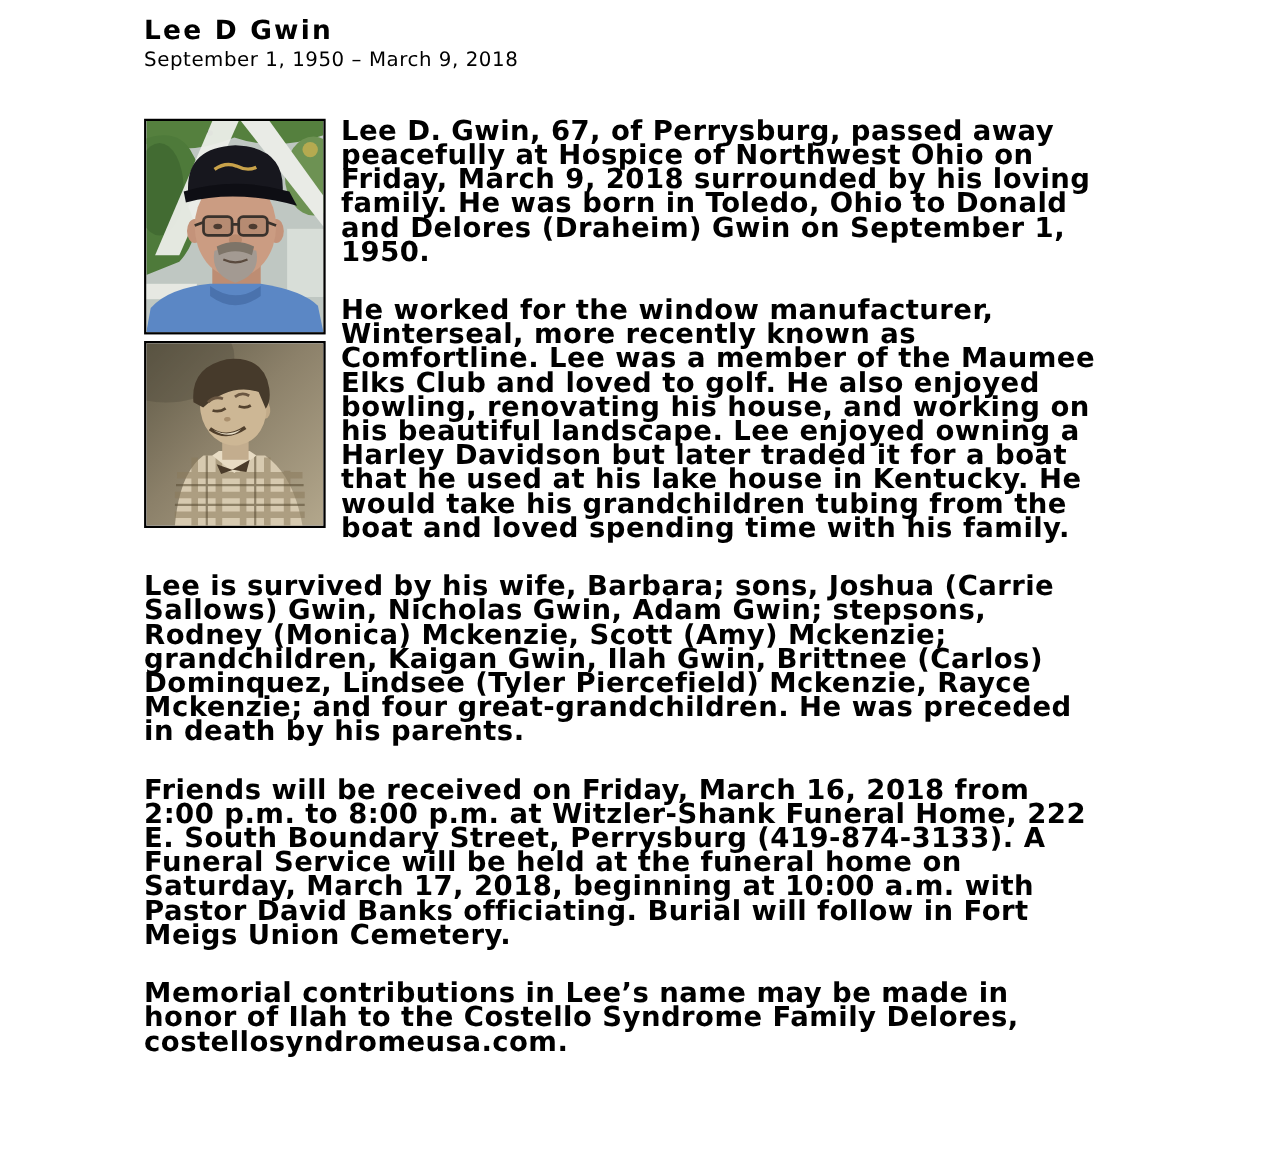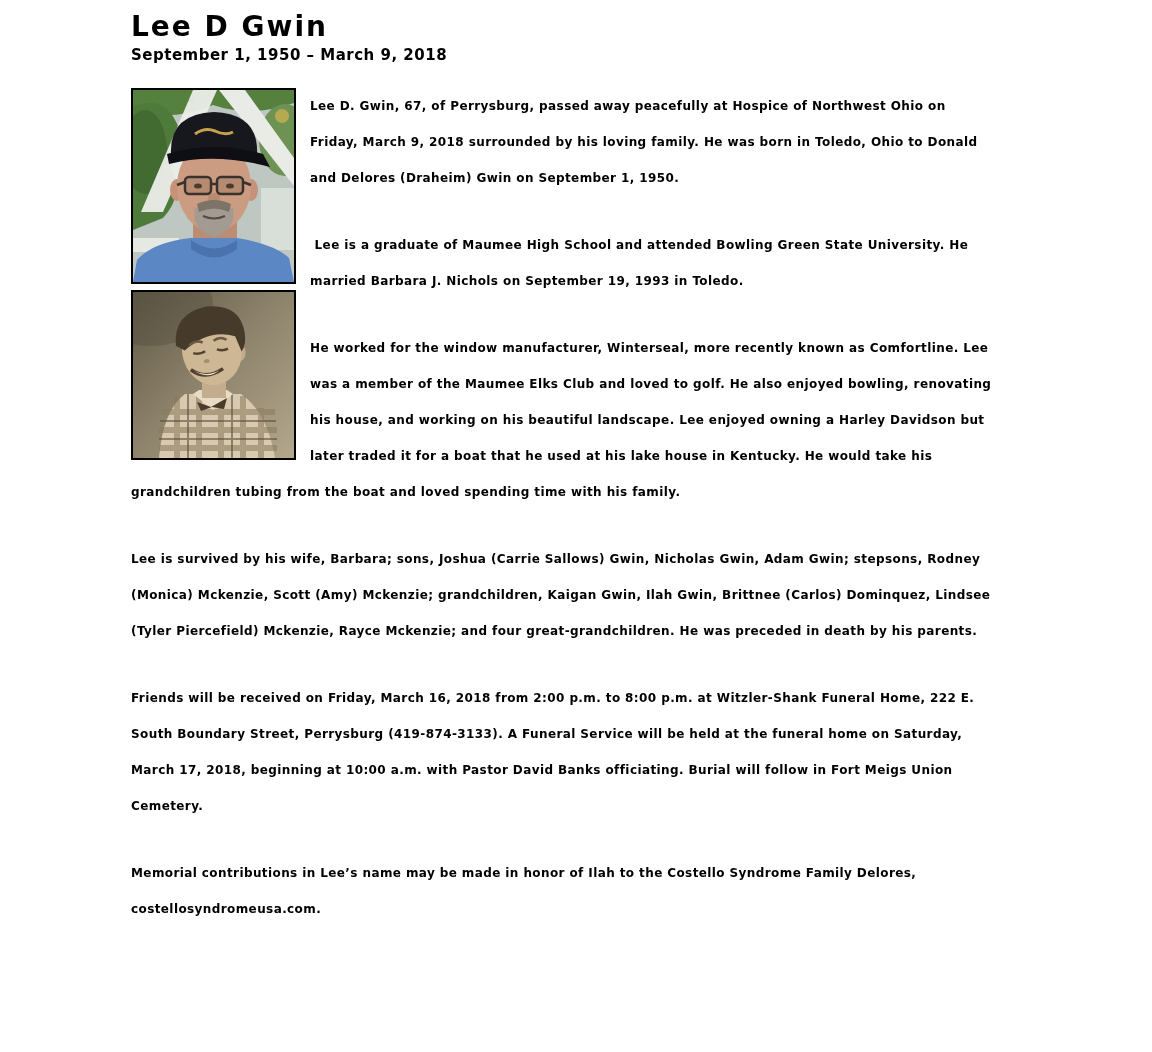--- a/index.html
+++ b/index.html
@@ -11,35 +11,35 @@
     font-family: "DejaVu Sans", sans-serif;
     color: #000000;
     -webkit-font-smoothing: antialiased;
   }
   .doc {
     padding: 12px 0 0 131px;
     width: 866px;
   }
   .name {
     margin: 0;
-    font-size: 28px;
+    font-size: 24px;
     line-height: 30px;
     font-weight: 700;
     letter-spacing: 2px;
   }
   .dates {
-    font-size: 15px;
+    font-size: 18px;
     line-height: 26px;
-    font-weight: 700;
+    font-weight: 400;
     letter-spacing: 0.5px;
   }
   .body {
-    margin-top: 20px;
-    font-size: 12px;
-    line-height: 36px;
+    margin-top: 40px;
+    font-size: 25px;
+    line-height: 22px;
     font-weight: 700;
     letter-spacing: 0.4px;
   }
   .body p {
     margin: 0 0 31px 0;
     white-space: pre-wrap;
   }
   .photo-col {
     float: left;
     width: 165px;
@@ -139,20 +139,19 @@
             <ellipse cx="72" cy="68" rx="3" ry="2" fill="#a98f6d"></ellipse>
             <path d="M55 74 q13 13 32 4" stroke="#503f2c" stroke-width="3.5" fill="none"></path>
             <path d="M58 76 q12 8 25 3 q-11 8 -25 -3 z" fill="#e9dfc8"></path>
           </g>
         </svg>
       </figure>
 
     </div>
 
     <p>Lee D. Gwin, 67, of Perrysburg, passed away peacefully at Hospice of Northwest Ohio on Friday, March 9, 2018 surrounded by his loving family. He was born in Toledo, Ohio to Donald and Delores (Draheim) Gwin on September 1, 1950.</p>
-    <p> Lee is a graduate of Maumee High School and attended Bowling Green State University. He married Barbara J. Nichols on September 19, 1993 in Toledo.</p>
     <p>He worked for the window manufacturer, Winterseal, more recently known as Comfortline. Lee was a member of the Maumee Elks Club and loved to golf. He also enjoyed bowling, renovating his house, and working on his beautiful landscape. Lee enjoyed owning a Harley Davidson but later traded it for a boat that he used at his lake house in Kentucky. He would take his grandchildren tubing from the boat and loved spending time with his family.</p>
     <p>Lee is survived by his wife, Barbara; sons, Joshua (Carrie Sallows) Gwin, Nicholas Gwin, Adam Gwin; stepsons, Rodney (Monica) Mckenzie, Scott (Amy) Mckenzie; grandchildren, Kaigan Gwin, Ilah Gwin, Brittnee (Carlos) Dominquez, Lindsee (Tyler Piercefield) Mckenzie, Rayce Mckenzie; and four great-grandchildren. He was preceded in death by his parents.</p>
     <p>Friends will be received on Friday, March 16, 2018 from 2:00 p.m. to 8:00 p.m. at Witzler-Shank Funeral Home, 222 E. South Boundary Street, Perrysburg (419-874-3133). A Funeral Service will be held at the funeral home on Saturday, March 17, 2018, beginning at 10:00 a.m. with Pastor David Banks officiating. Burial will follow in Fort Meigs Union Cemetery.</p>
     <p>Memorial contributions in Lee’s name may be made in honor of Ilah to the Costello Syndrome Family Delores, costellosyndromeusa.com.</p>
 
   </div>
 </div>
 
 </body></html>

